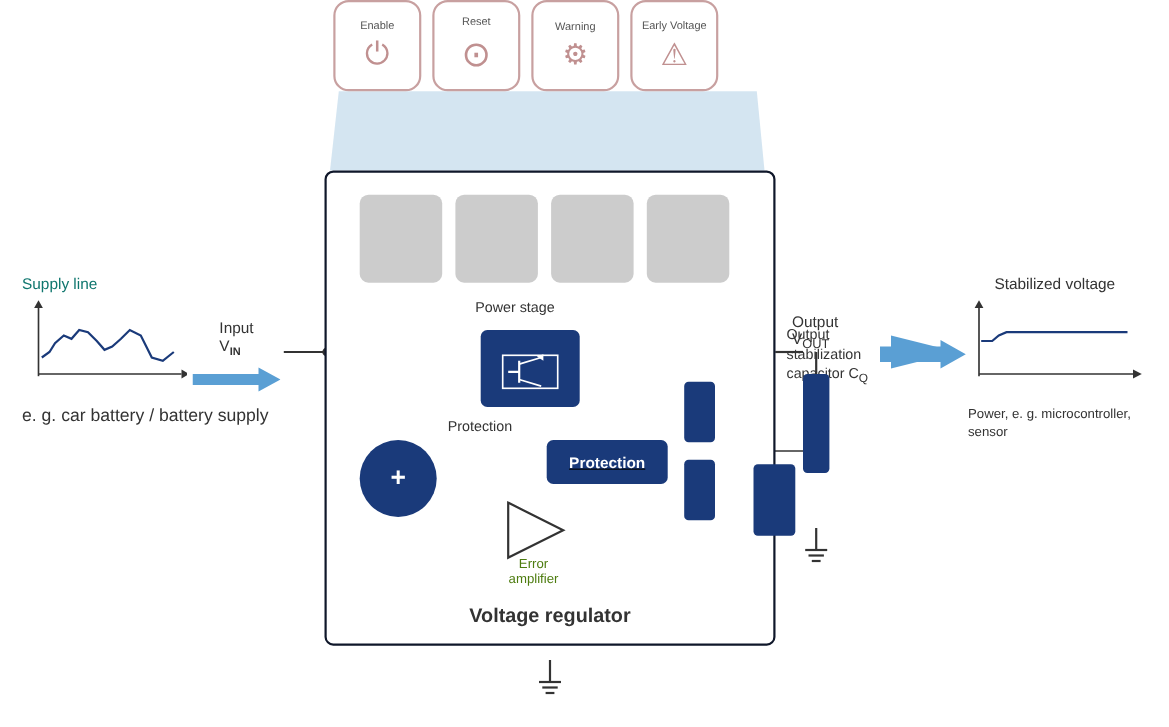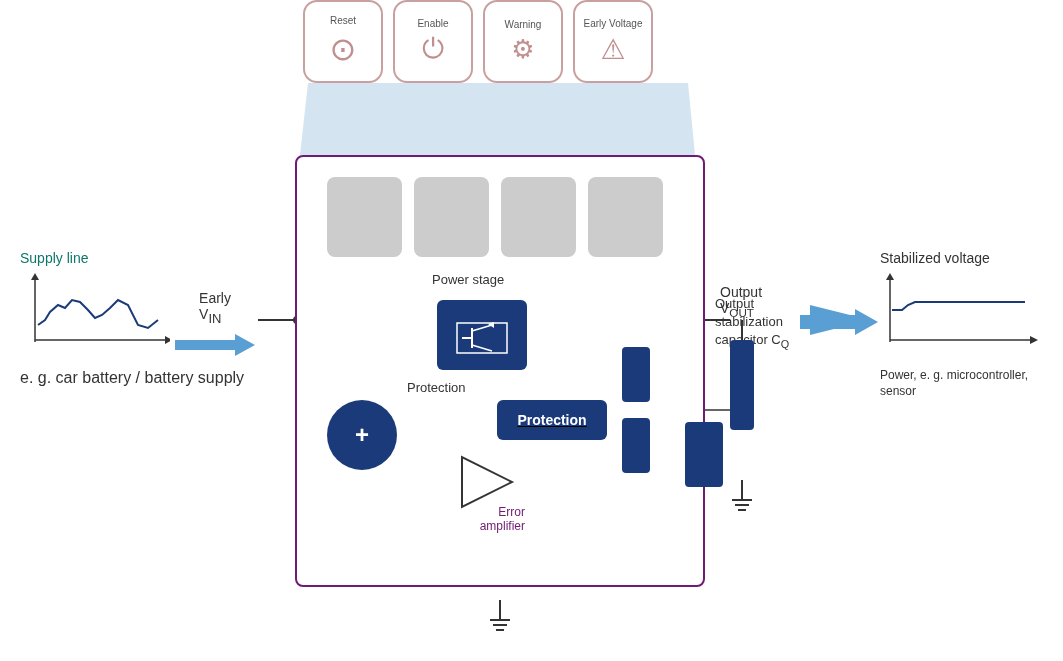--- a/index.html
+++ b/index.html
@@ -46,21 +46,21 @@
       left: 175px;
       top: 290px;
       display: flex;
       flex-direction: column;
       align-items: center;
     }
     .input-label {
       font-size: 14px;
       color: #333;
     }
-    .input-label sub { font-size: 13px; }
+    .input-label sub { font-size: 10px; font-weight: bold; }
     .arrow-right {
       width: 80px;
       height: 30px;
       margin-top: 4px;
     }
 
     
     .top-icons {
       position: absolute;
       top: 0px;
@@ -89,21 +89,21 @@
       color: #c8a0a0;
     }
 
     
     .vr-box {
       position: absolute;
       top: 155px;
       left: 295px;
       width: 410px;
       height: 432px;
-      border: 2px solid #701a75;
+      border: 2px solid #0f172a;
       border-radius: 8px;
       background: #fff;
     }
 
     .vr-label {
       position: absolute;
       bottom: 15px;
       left: 0;
       right: 0;
       text-align: center;
@@ -178,20 +178,21 @@
     
     .stabilized-section {
       position: absolute;
       top: 250px;
       left: 880px;
     }
     .stabilized-label {
       font-size: 14px;
       color: #333;
       margin-bottom: 4px;
+      margin-left: 24px;
     }
     .stabilized-chart {
       width: 160px;
       height: 90px;
     }
     .stabilized-sublabel {
       font-size: 12px;
       color: #333;
       margin-top: 4px;
       line-height: 1.3;
@@ -288,38 +289,38 @@
       <polygon points="11,10 19,10 15,3" fill="#333"></polygon>
 
       <polyline points="18,55 25,50 30,42 38,35 45,38 52,30 60,32 68,40 75,48 82,45 90,38 98,30 108,35 118,55 128,58 138,50" fill="none" stroke="#1a3a7a" stroke-width="2"></polyline>
     </svg>
     <div class="supply-line-sublabel">e. g. car battery /
 battery supply</div>
   </div>
 
   <div class="input-arrow-section">
     <div class="input-label">
-      <span>Early</span><br>
+      <span>Input</span><br>
       V<sub>IN</sub>
     </div>
     <svg class="arrow-right">
       <polygon points="0,10 60,10 60,4 80,15 60,26 60,20 0,20" fill="#5a9fd4"></polygon>
     </svg>
   </div>
 
   <div class="top-icons">
 
     <div class="icon-box">
+      <div class="icon-box-label">Enable</div>
+      <div class="icon-symbol" style="color:#c09090;">⏻</div>
+    </div>
+
+    <div class="icon-box">
       <div class="icon-box-label">Reset</div>
       <div class="icon-symbol" style="font-size:32px; color:#c09090;">⊙</div>
-    </div>
-
-    <div class="icon-box">
-      <div class="icon-box-label">Enable</div>
-      <div class="icon-symbol" style="color:#c09090;">⏻</div>
     </div>
 
     <div class="icon-box">
       <div class="icon-box-label">Warning</div>
       <div class="icon-symbol" style="font-size:26px; color:#c09090;">⚙</div>
     </div>
 
     <div class="icon-box">
       <div class="icon-box-label">Early Voltage</div>
       <div class="icon-symbol" style="font-size:28px; color:#c09090;">⚠</div>
@@ -357,29 +358,30 @@
 
     <div class="protection-block">
       <span class="protection-label-text">Protection</span>
     </div>
 
     <div style="position:absolute; top:295px; left:155px;">
       <svg width="70" height="60">
         <polygon points="10,5 10,55 60,30" fill="none" stroke="#333" stroke-width="2"></polygon>
       </svg>
     </div>
-    <div style="position:absolute; top:348px; left:148px; font-size:12px; color:#701a75; text-align:right; width:80px;">Error<br>amplifier</div>
+    <div style="position:absolute; top:348px; left:148px; font-size:12px; color:#4d7c0f; text-align:center; width:80px;">Error<br>amplifier</div>
 
     <div style="position:absolute; top:190px; left:325px; display:flex; flex-direction:column; gap:8px; align-items:center;">
       <div style="width:28px; height:55px; background:#1a3a7a; border-radius:4px;"></div>
       <div style="width:28px; height:55px; background:#1a3a7a; border-radius:4px; margin-top:8px;"></div>
     </div>
 
     <div style="position:absolute; top:265px; left:388px; width:38px; height:65px; background:#1a3a7a; border-radius:4px;"></div>
 
+    <div class="vr-label">Voltage regulator</div>
   </div>
 
   <div style="position:absolute; top:295px; left:715px; font-size:13px; color:#333; line-height:1.4;">
     Output<br>stabilization<br>capacitor C<sub>Q</sub>
   </div>
 
   <div style="position:absolute; top:340px; left:730px; width:24px; height:90px; background:#1a3a7a; border-radius:4px;"></div>
 
   <div style="position:absolute; top:284px; left:720px; font-size:14px; color:#333;">
     Output<br>V<sub>OUT</sub>

